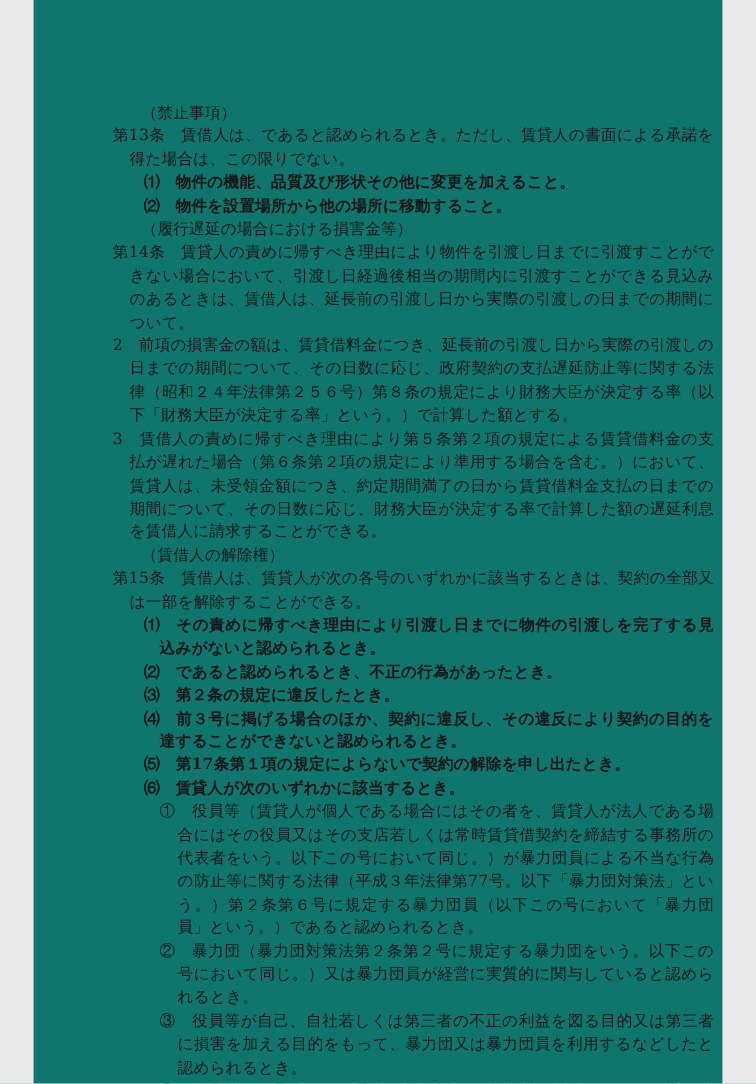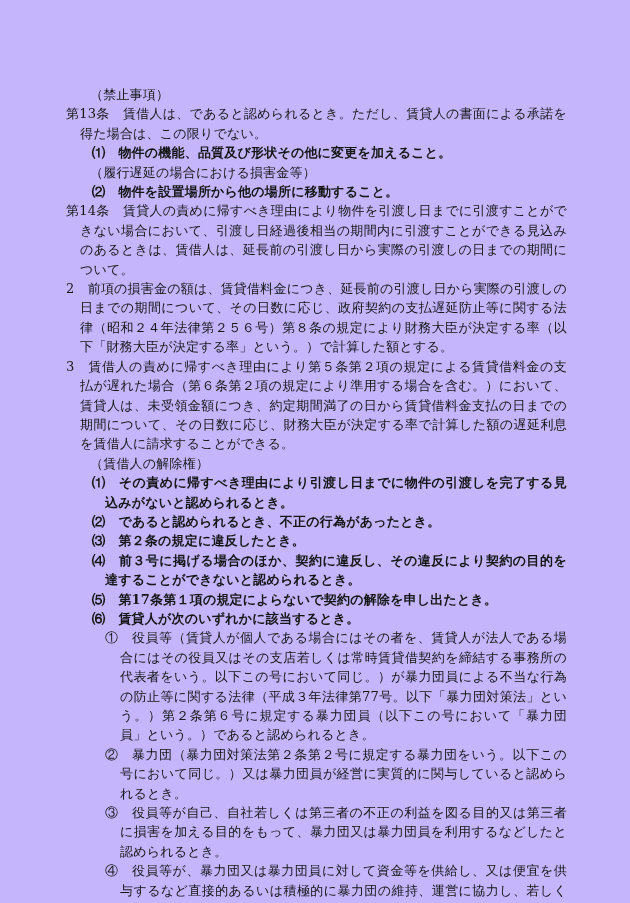--- a/index.html
+++ b/index.html
@@ -2,24 +2,24 @@
 <html lang="ja"><head>
 <meta charset="utf-8">
 <style>
   html, body {
     margin: 0;
     padding: 0;
     background: #e8e8e8;
   }
   .page {
     position: relative;
-    width: 630px;
+    width: 574px;
     height: 903px;
     margin: 0 auto;
-    background: #c4b5fd;
+    background: #0f766e;
     overflow: hidden;
     font-family: "DejaVu Serif", "Liberation Serif", serif;
     color: #161616;
   }
   .content {
     position: absolute;
     top: 85px;
     left: 66px;
     width: 501px;
     font-size: 13px;
@@ -50,26 +50,27 @@
   }
 </style>
 </head>
 <body>
 
 <div class="page">
   <div class="content" id="doc-content">
       <div class="blk blk-heading">（禁止事項）</div>
       <div class="blk blk-article">第13条　賃借人は、であると認められるとき。ただし、賃貸人の書面による承諾を得た場合は、この限りでない。</div>
       <div class="blk blk-item">⑴　物件の機能、品質及び形状その他に変更を加えること。</div>
+      <div class="blk blk-item">⑵　物件を設置場所から他の場所に移動すること。</div>
       <div class="blk blk-heading">（履行遅延の場合における損害金等）</div>
-      <div class="blk blk-item">⑵　物件を設置場所から他の場所に移動すること。</div>
       <div class="blk blk-article">第14条　賃貸人の責めに帰すべき理由により物件を引渡し日までに引渡すことができない場合において、引渡し日経過後相当の期間内に引渡すことができる見込みのあるときは、賃借人は、延長前の引渡し日から実際の引渡しの日までの期間について。</div>
       <div class="blk blk-para">2　前項の損害金の額は、賃貸借料金につき、延長前の引渡し日から実際の引渡しの日までの期間について、その日数に応じ、政府契約の支払遅延防止等に関する法律（昭和２４年法律第２５６号）第８条の規定により財務大臣が決定する率（以下「財務大臣が決定する率」という。）で計算した額とする。</div>
       <div class="blk blk-para">3　賃借人の責めに帰すべき理由により第５条第２項の規定による賃貸借料金の支払が遅れた場合（第６条第２項の規定により準用する場合を含む。）において、賃貸人は、未受領金額につき、約定期間満了の日から賃貸借料金支払の日までの期間について、その日数に応じ、財務大臣が決定する率で計算した額の遅延利息を賃借人に請求することができる。</div>
       <div class="blk blk-heading">（賃借人の解除権）</div>
+      <div class="blk blk-article">第15条　賃借人は、賃貸人が次の各号のいずれかに該当するときは、契約の全部又は一部を解除することができる。</div>
       <div class="blk blk-item">⑴　その責めに帰すべき理由により引渡し日までに物件の引渡しを完了する見込みがないと認められるとき。</div>
       <div class="blk blk-item">⑵　であると認められるとき、不正の行為があったとき。</div>
       <div class="blk blk-item">⑶　第２条の規定に違反したとき。</div>
       <div class="blk blk-item">⑷　前３号に掲げる場合のほか、契約に違反し、その違反により契約の目的を達することができないと認められるとき。</div>
       <div class="blk blk-item">⑸　第17条第１項の規定によらないで契約の解除を申し出たとき。</div>
       <div class="blk blk-item">⑹　賃貸人が次のいずれかに該当するとき。</div>
       <div class="blk blk-subitem">①　役員等（賃貸人が個人である場合にはその者を、賃貸人が法人である場合にはその役員又はその支店若しくは常時賃貸借契約を締結する事務所の代表者をいう。以下この号において同じ。）が暴力団員による不当な行為の防止等に関する法律（平成３年法律第77号。以下「暴力団対策法」という。）第２条第６号に規定する暴力団員（以下この号において「暴力団員」という。）であると認められるとき。</div>
       <div class="blk blk-subitem">②　暴力団（暴力団対策法第２条第２号に規定する暴力団をいう。以下この号において同じ。）又は暴力団員が経営に実質的に関与していると認められるとき。</div>
       <div class="blk blk-subitem">③　役員等が自己、自社若しくは第三者の不正の利益を図る目的又は第三者に損害を加える目的をもって、暴力団又は暴力団員を利用するなどしたと認められるとき。</div>
       <div class="blk blk-subitem">④　役員等が、暴力団又は暴力団員に対して資金等を供給し、又は便宜を供与するなど直接的あるいは積極的に暴力団の維持、運営に協力し、若しくは関与していると認め</div>

